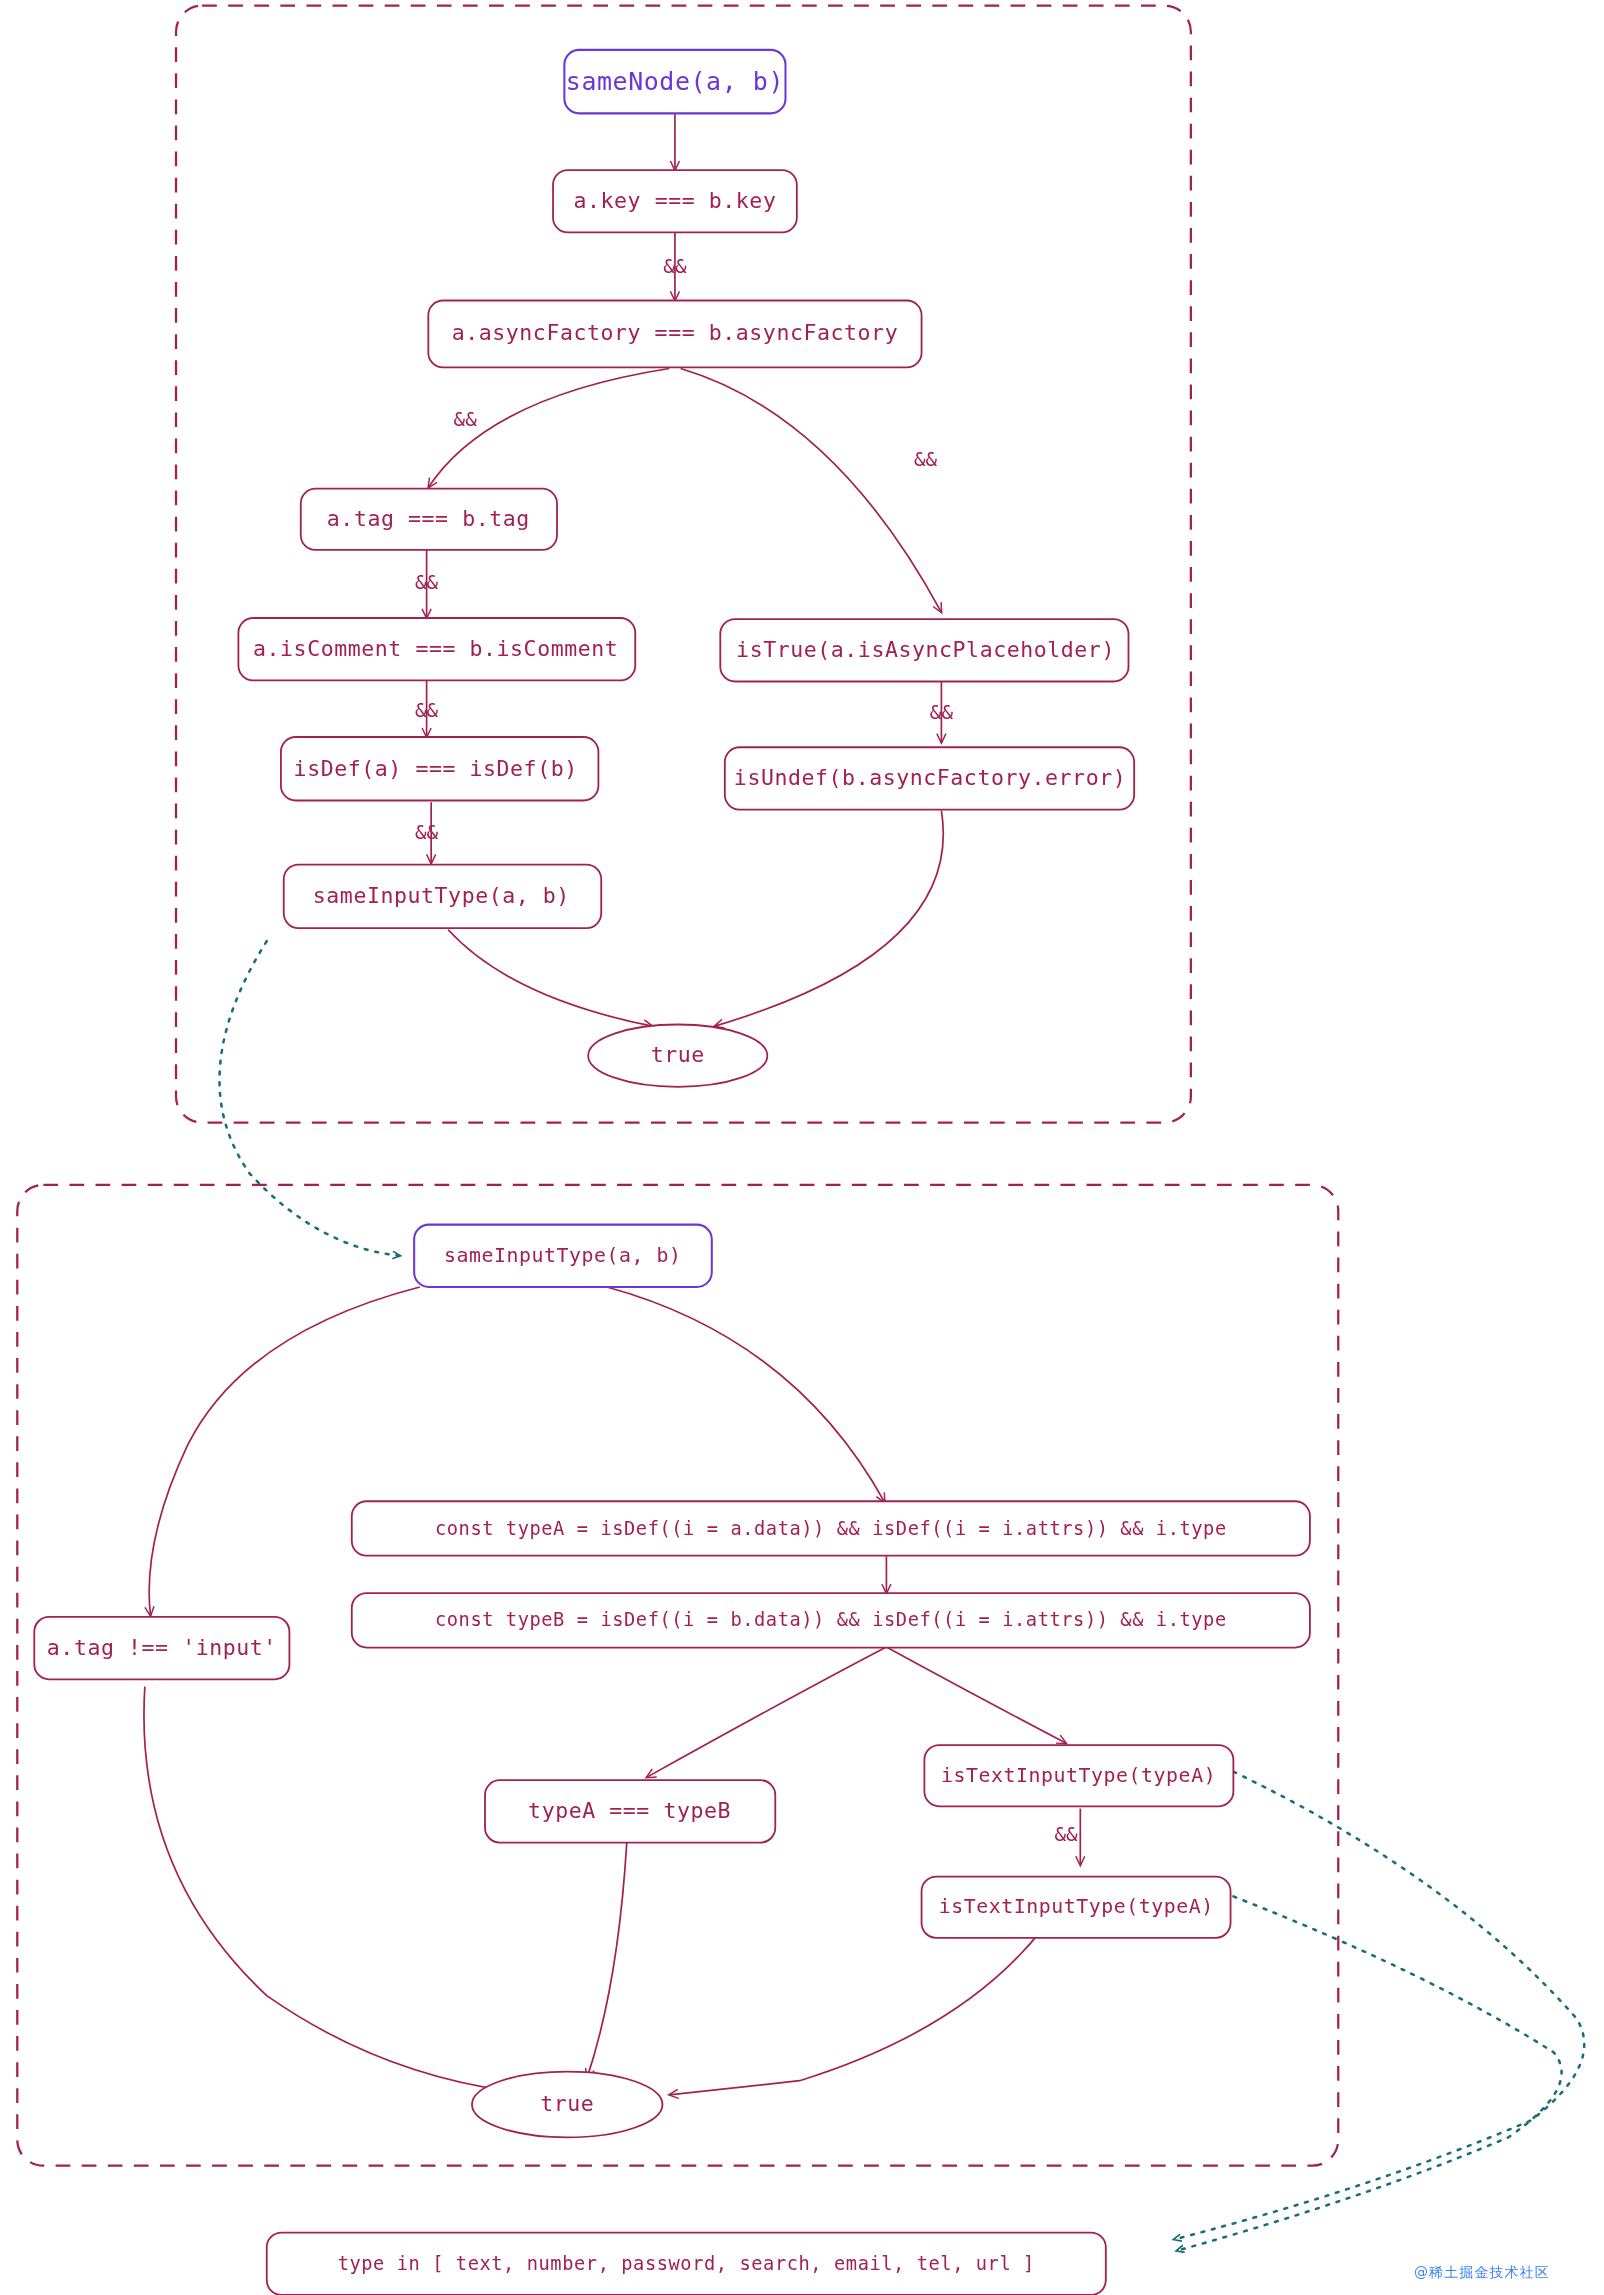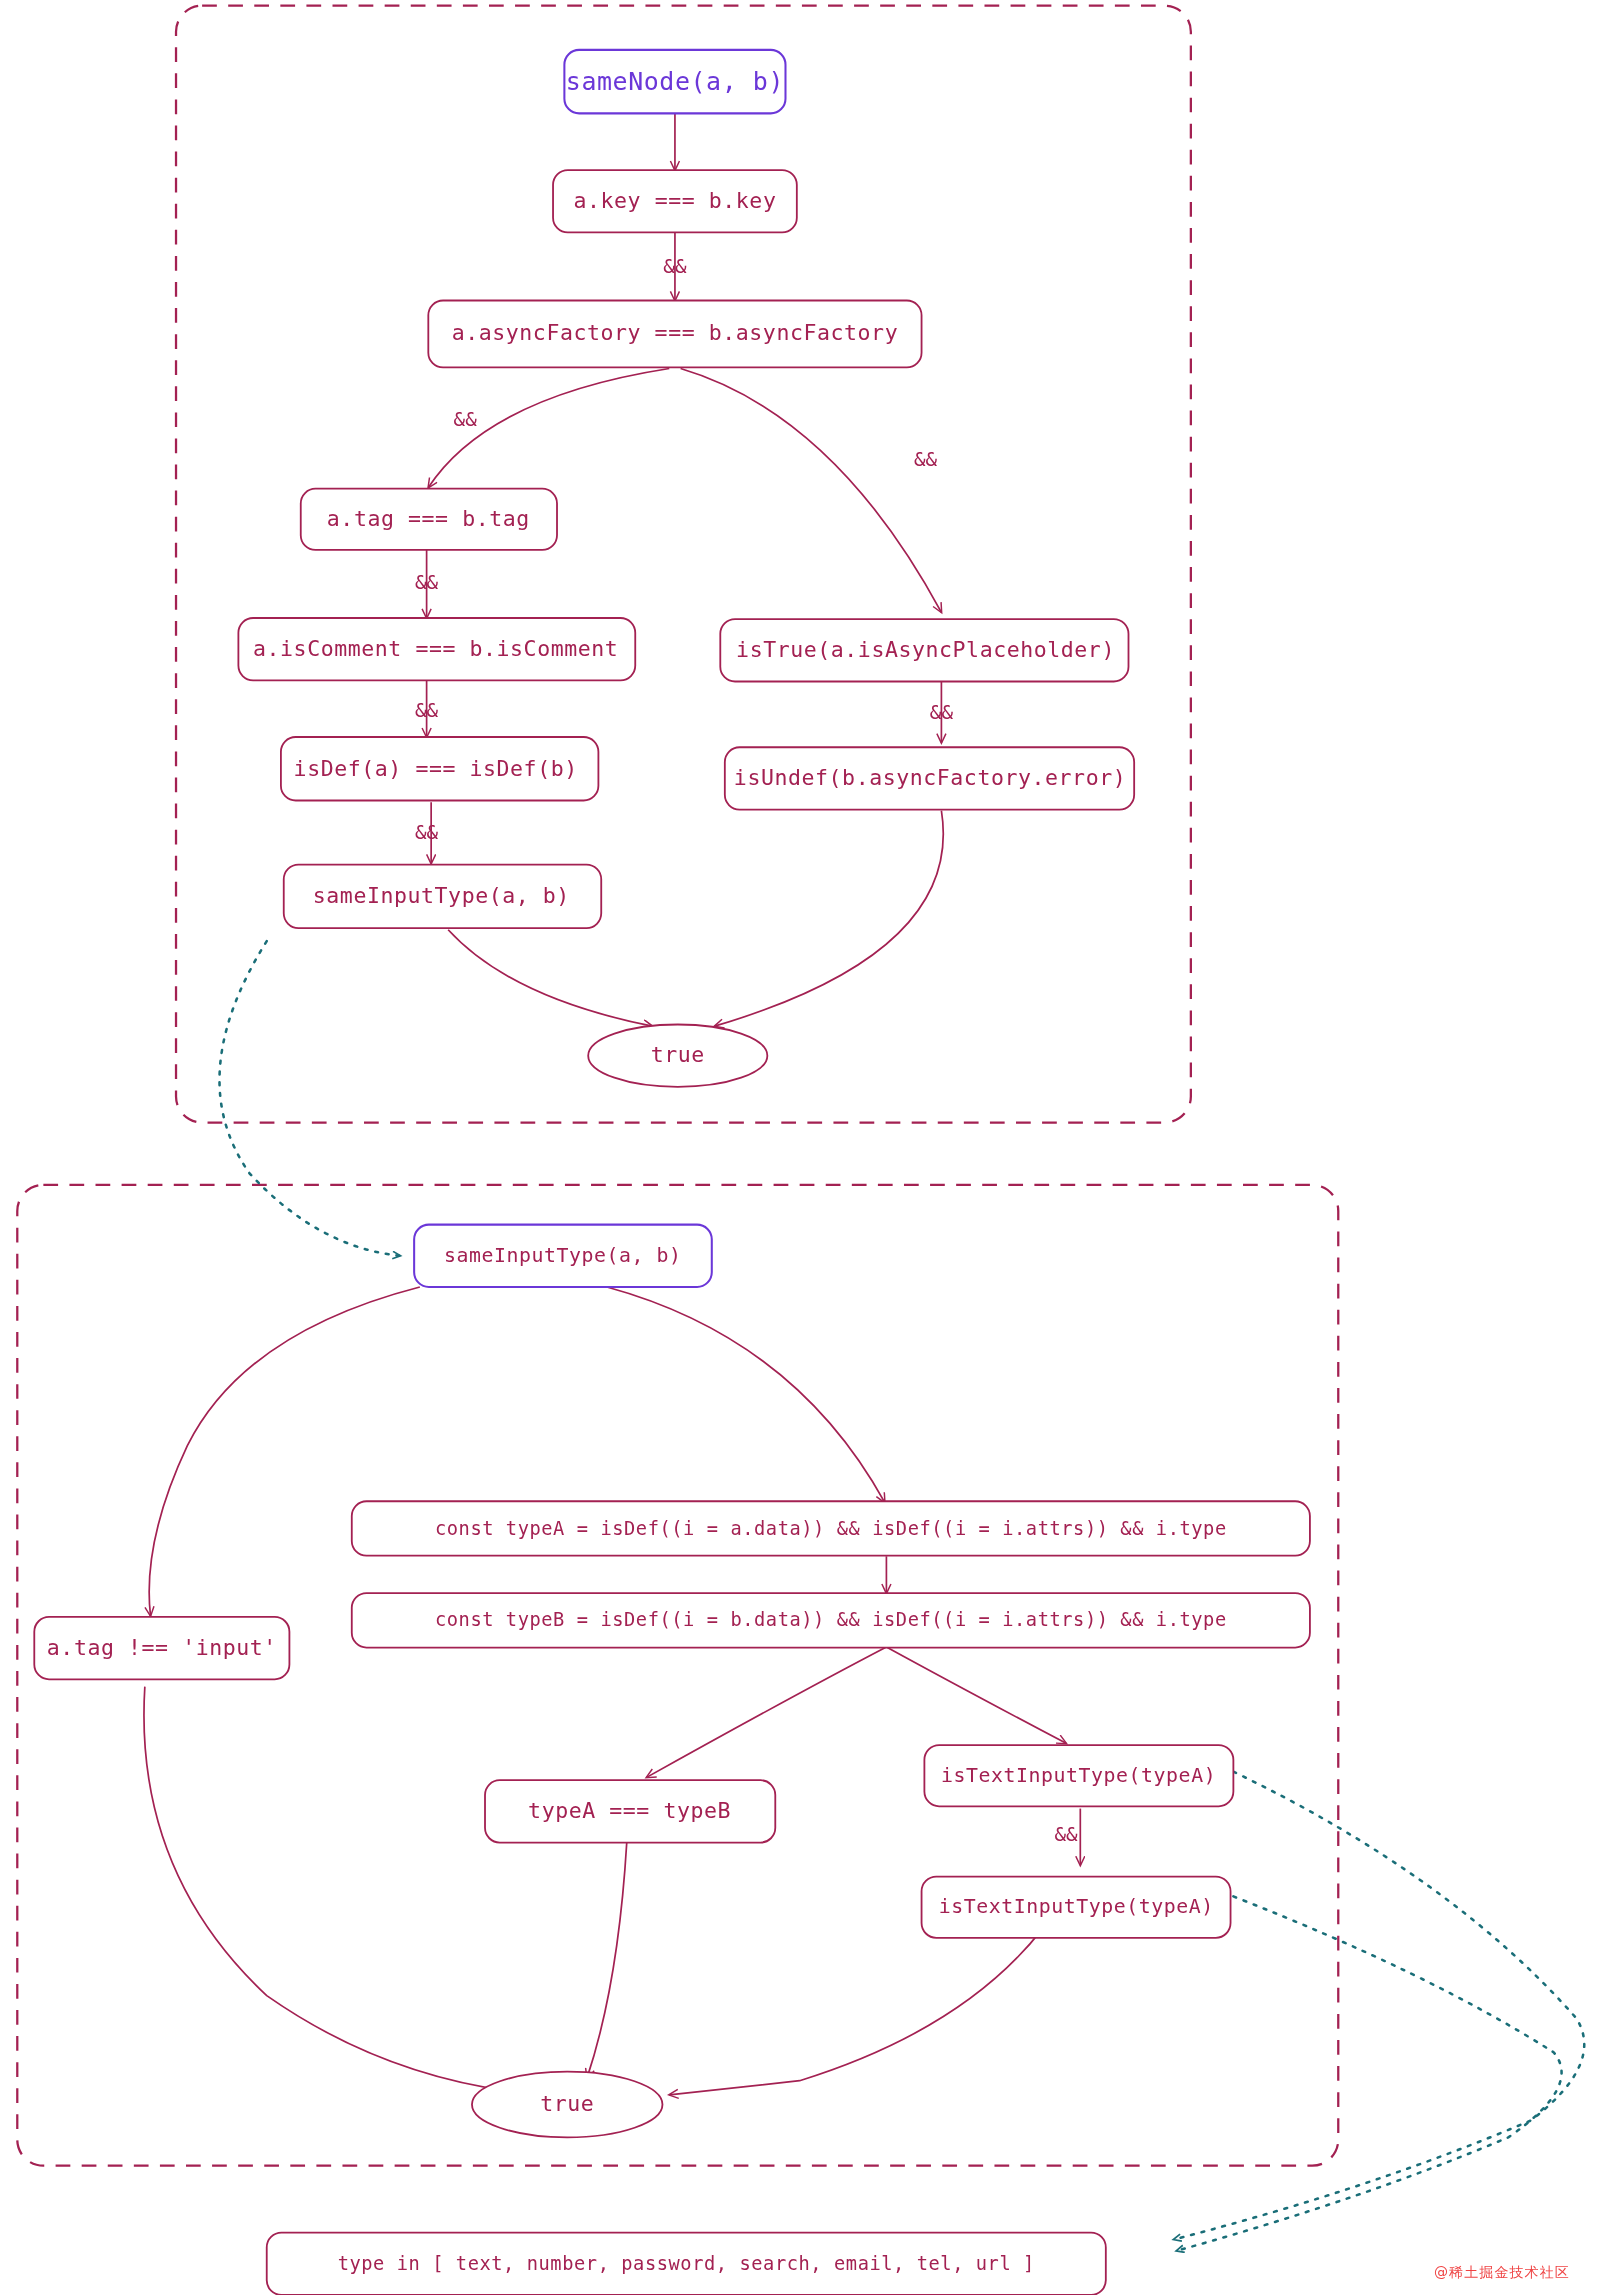--- a/index.html
+++ b/index.html
@@ -12,22 +12,22 @@
   .ntext{font-family:"DejaVu Sans Mono","Liberation Mono",monospace;fill:#A32152;
          font-size:38px;dominant-baseline:middle;text-anchor:middle;letter-spacing:1px;}
   .ntext.entry{fill:#6B37D8;font-size:44px;}
   .ntext.small{font-size:35px;}
   .ntext.tiny{font-size:33px;}
   .edge{fill:none;stroke:#A32152;stroke-width:3;}
   .edge-dot{fill:none;stroke:#1A6E78;stroke-width:4.5;stroke-dasharray:5 14;stroke-linecap:round;}
   .cluster{fill:none;stroke:#A32152;stroke-width:4;stroke-dasharray:26 20;}
   .elabel{font-family:"DejaVu Sans Mono","Liberation Mono",monospace;fill:#A32152;
           font-size:34px;text-anchor:middle;dominant-baseline:middle;}
-  .wm{position:absolute;color:#ef4444;font-family:"DejaVu Sans","Liberation Sans",sans-serif;
-      font-size:14px;letter-spacing:1.1px;white-space:nowrap;margin-left:20px;}
+  .wm{position:absolute;color:#3b82f6;font-family:"DejaVu Sans","Liberation Sans",sans-serif;
+      font-size:14px;letter-spacing:1.1px;white-space:nowrap;}
 </style>
 </head>
 <body>
 
 <div id="stage">
 
   <svg id="chart" viewBox="0 0 2830 4048">
     <defs>
       <marker id="ah" markerWidth="26" markerHeight="26" refX="17" refY="9" orient="auto" markerUnits="userSpaceOnUse">
         <path d="M1,1 L18,9 L1,17" fill="none" stroke="#A32152" stroke-width="2.6"></path>

